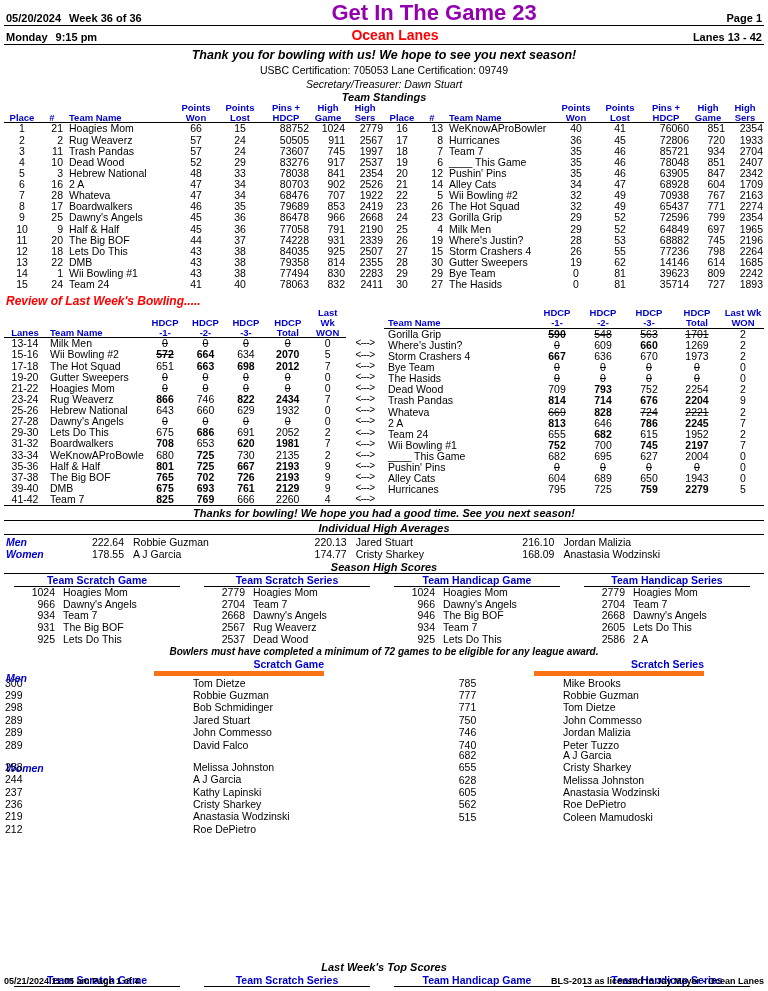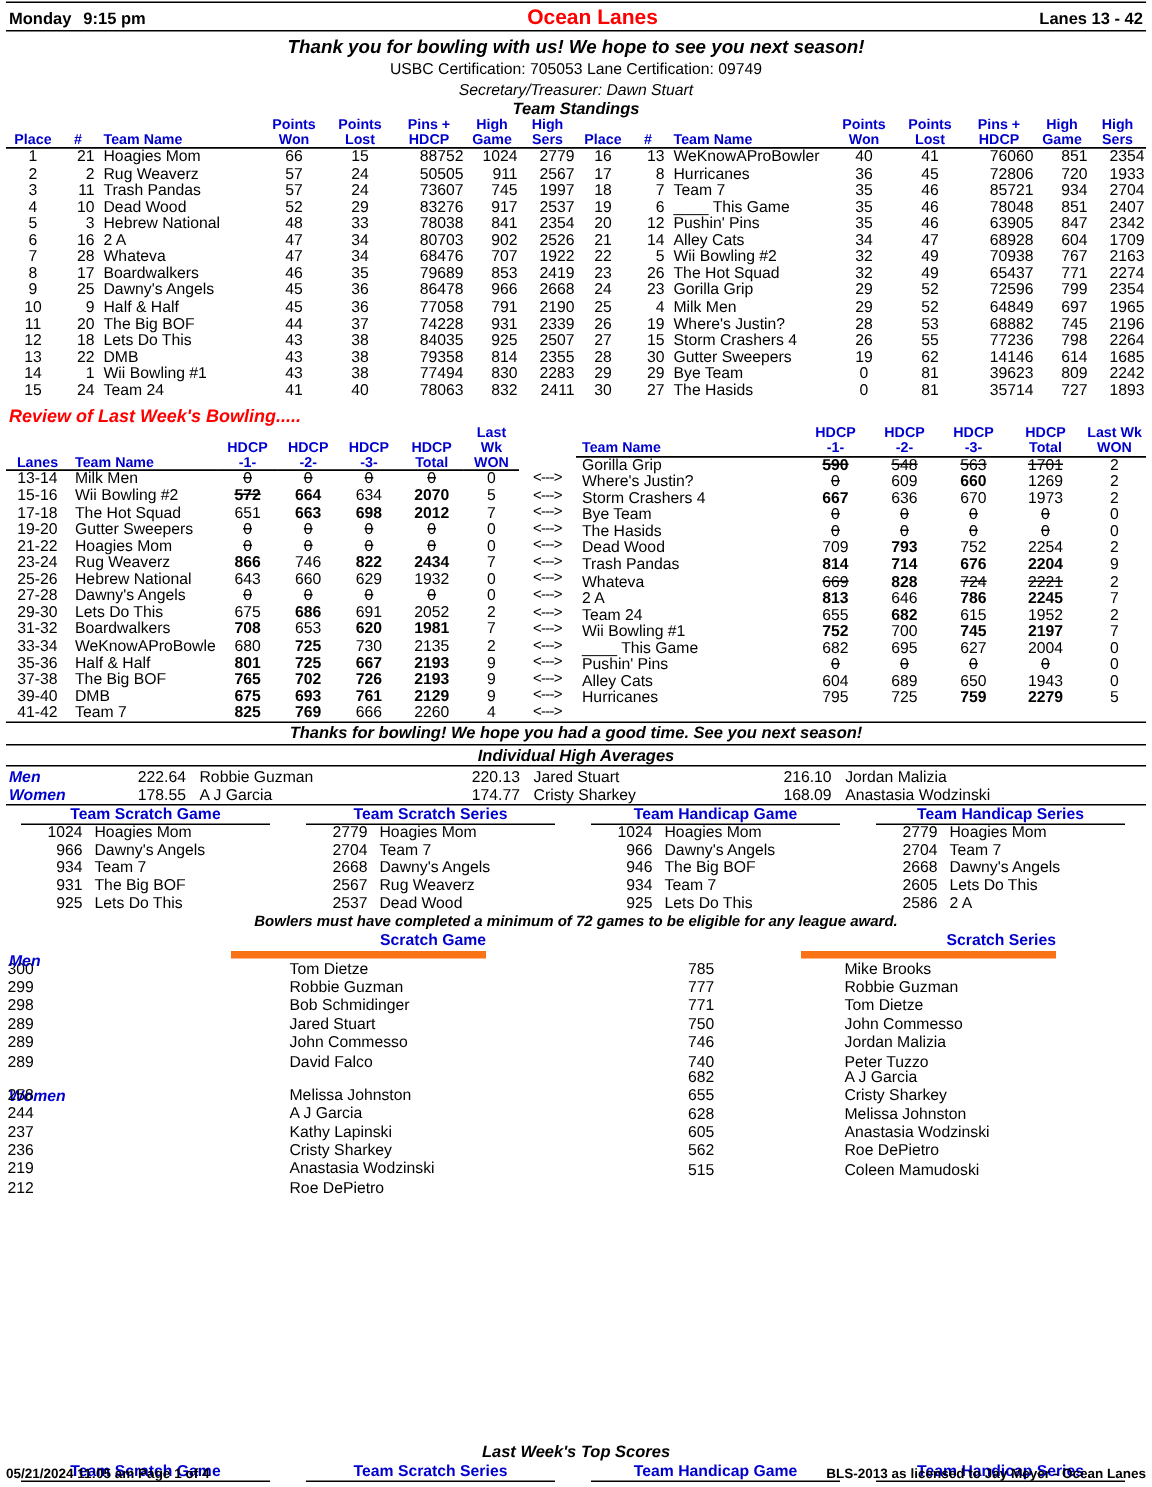--- a/index.html
+++ b/index.html
@@ -105,20 +105,27 @@
   .foot-four .q{width:25%;}
   .foot-head{color:#0000cc;font-weight:bold;font-size:10.5px;text-align:center;border-bottom:1px solid #000;margin:0 14px 0 10px;line-height:1.15;}
   .foot-stamp{position:absolute;left:4px;top:15px;font-size:9px;font-weight:bold;white-space:nowrap;}
   .foot-lic{position:absolute;right:4px;top:15px;font-size:9px;font-weight:bold;white-space:nowrap;}
 </style>
 </head>
 <body>
 
 <div class="sheet">
 
+  <div class="hdr-row">
+    <div class="hdr-left">
+      <span class="date">05/20/2024</span><span>Week 36 of 36</span>
+    </div>
+    <div class="hdr-title">Get In The Game 23</div>
+    <div class="hdr-right">Page 1</div>
+  </div>
   <div class="rule"></div>
 
   <div class="hdr-row2">
     <div class="hdr-left">
       <span class="date">Monday</span><span>9:15 pm</span>
     </div>
     <div class="lanes-name">Ocean Lanes</div>
     <div class="hdr-right">Lanes 13 - 42</div>
   </div>
   <div class="thin-rule"></div>
@@ -840,20 +847,21 @@
         <td class="avg-score">178.55</td>
         <td class="avg-name">A J Garcia</td>
         <td class="avg-score">174.77</td>
         <td class="avg-name">Cristy Sharkey</td>
         <td class="avg-score">168.09</td>
         <td class="avg-name">Anastasia Wodzinski</td>
       </tr>
     </tbody>
   </table>
 
+  <div class="sect-title">Season High Scores</div>
   <div class="thin-rule"></div>
 
   <div class="four">
     <div class="q">
       <div class="q-head">Team Scratch Game</div>
       <table class="sc">
           <tbody>
             <tr>
               <td class="sc-v">1024</td>
               <td class="sc-n">Hoagies Mom</td>

